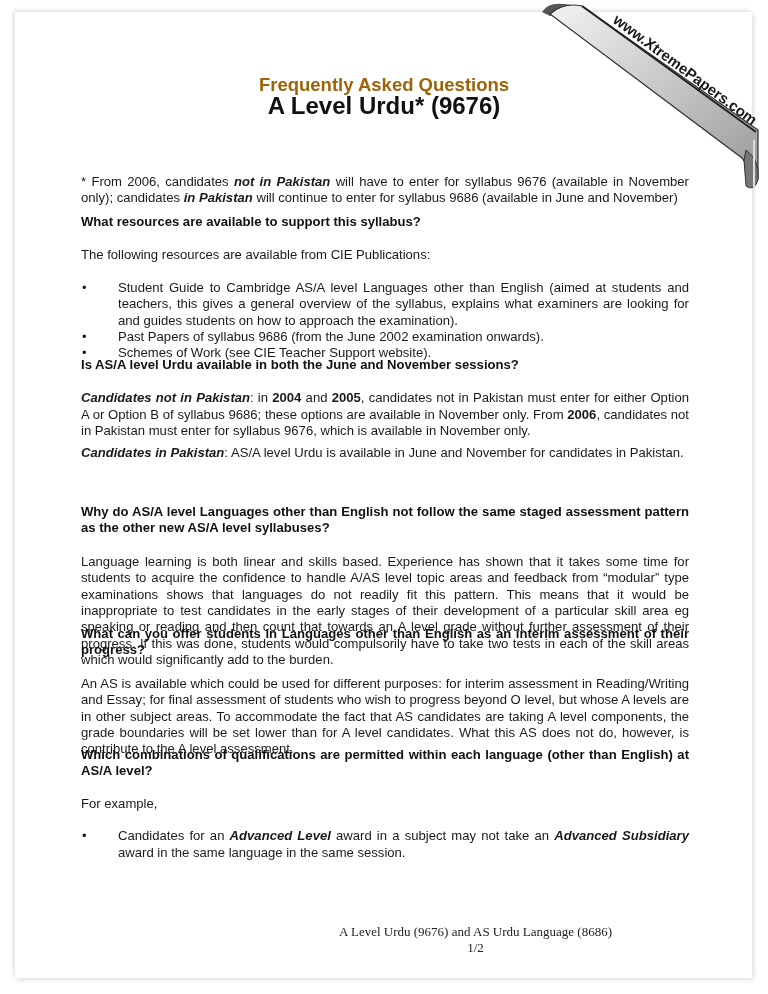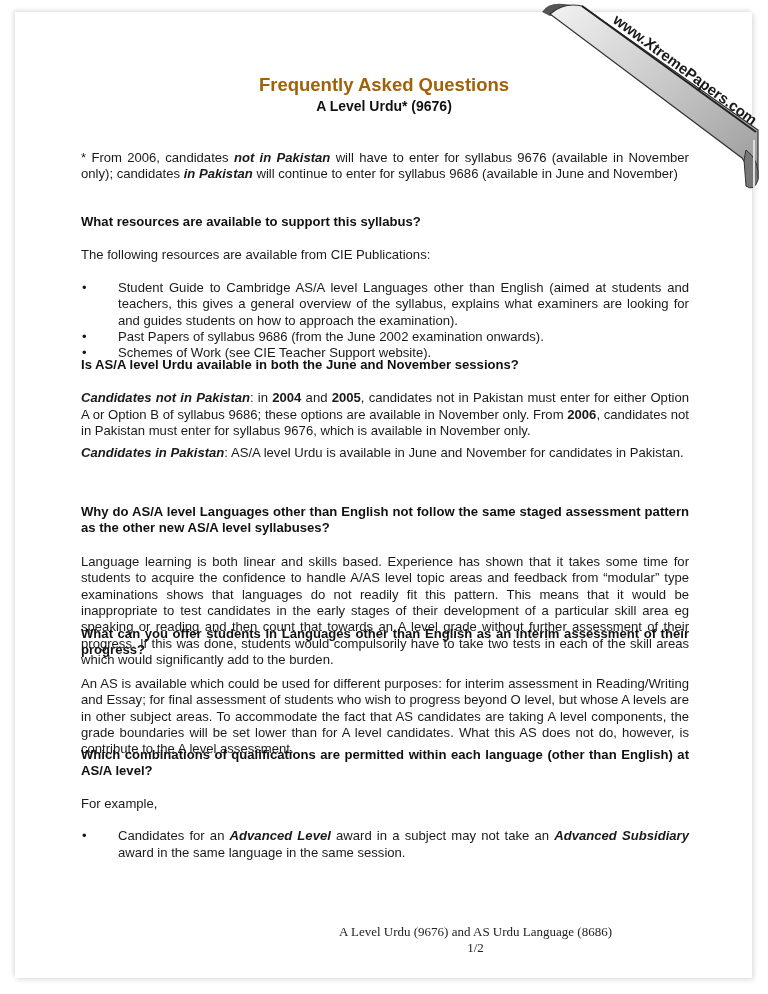--- a/index.html
+++ b/index.html
@@ -5,21 +5,21 @@
   html, body { margin: 0; padding: 0; background: #ffffff; }
   body { width: 768px; height: 994px; position: relative; overflow: hidden; font-family: "Liberation Sans", sans-serif; color: #1a1a1a; }
   .sheet {
     position: absolute; left: 15px; top: 12px; width: 737px; height: 966px;
     background: #ffffff;
     box-shadow: -2px -2px 4px rgba(0,0,0,0.10), 2px 2px 5px rgba(0,0,0,0.12);
   }
   .content { position: absolute; left: 81px; top: 0; width: 608px; }
   .title-block { position: absolute; left: 0; top: 74px; width: 768px; text-align: center; }
   .title1 { font-size: 18.5px; font-weight: bold; line-height: 22px; color: #a16207; }
-  .title2 { font-size: 14px; font-weight: bold; line-height: 20px; color: #111; }
+  .title2 { font-size: 24px; font-weight: bold; line-height: 20px; color: #111; }
   .title3 { font-size: 14.5px; font-weight: bold; line-height: 20px; color: #111; margin-top: 2px; }
   p { margin: 0; font-size: 13.1px; line-height: 16.4px; text-align: justify; }
   .q { font-weight: bold; color: #111; }
   .blk { position: absolute; left: 0; width: 608px; }
   ul { list-style: none; margin: 0; padding: 0; }
   li { position: relative; padding-left: 37px; font-size: 13.1px; line-height: 16.4px; text-align: justify; }
   li .bullet { position: absolute; left: 1px; top: 0; font-size: 13px; }
   .footer { position: absolute; right: 156px; top: 924px; text-align: center; font-family: "Liberation Serif", serif; font-size: 13px; line-height: 16px; color: #222; }
   .ribbon { position: absolute; left: 520px; top: 0; width: 248px; height: 200px; }
 </style>
@@ -47,21 +47,21 @@
   <text x="0" y="0" transform="translate(92 22) rotate(36.5)" font-family="Liberation Sans, sans-serif" font-weight="bold" font-size="15" fill="#1a1a1a">www.XtremePapers.com</text>
 </svg>
 
 <div class="title-block">
   <div class="title1">Frequently Asked Questions</div>
   <div class="title2">A Level Urdu* (9676)</div>
 </div>
 
 <div class="content">
 
-  <div class="blk" style="top:150px;">
+  <div class="blk" style="top:174px;">
     <p>
       <span>* From 2006, candidates </span><b><i>not in Pakistan</i></b><span> will have to enter for syllabus 9676 (available in November only); candidates </span><b><i>in Pakistan</i></b><span> will continue to enter for syllabus 9686 (available in June and November)</span>
     </p>
   </div>
 
   <div class="blk" style="top:214px;">
     <p class="q">What resources are available to support this syllabus?</p>
     <p style="margin-top:17px;">The following resources are available from CIE Publications:</p>
     <ul style="margin-top:16px;">
       <li><span class="bullet">•</span><span>Student Guide to Cambridge AS/A level Languages other than English (aimed at students and teachers, this gives a general overview of the syllabus, explains what examiners are looking for and guides students on how to approach the examination).</span></li>

